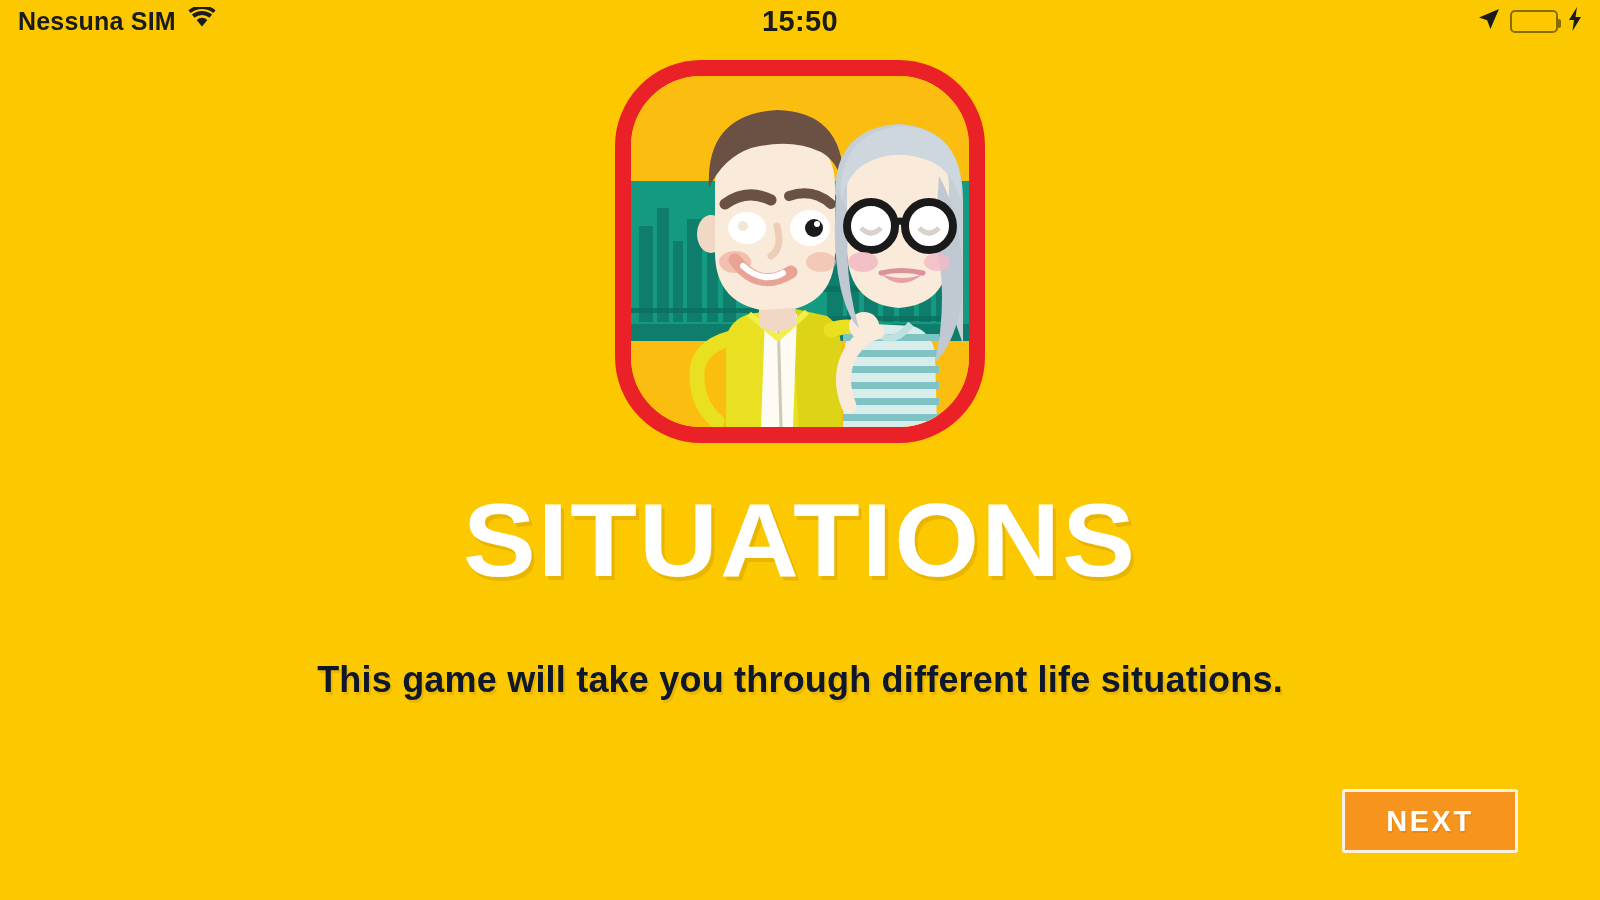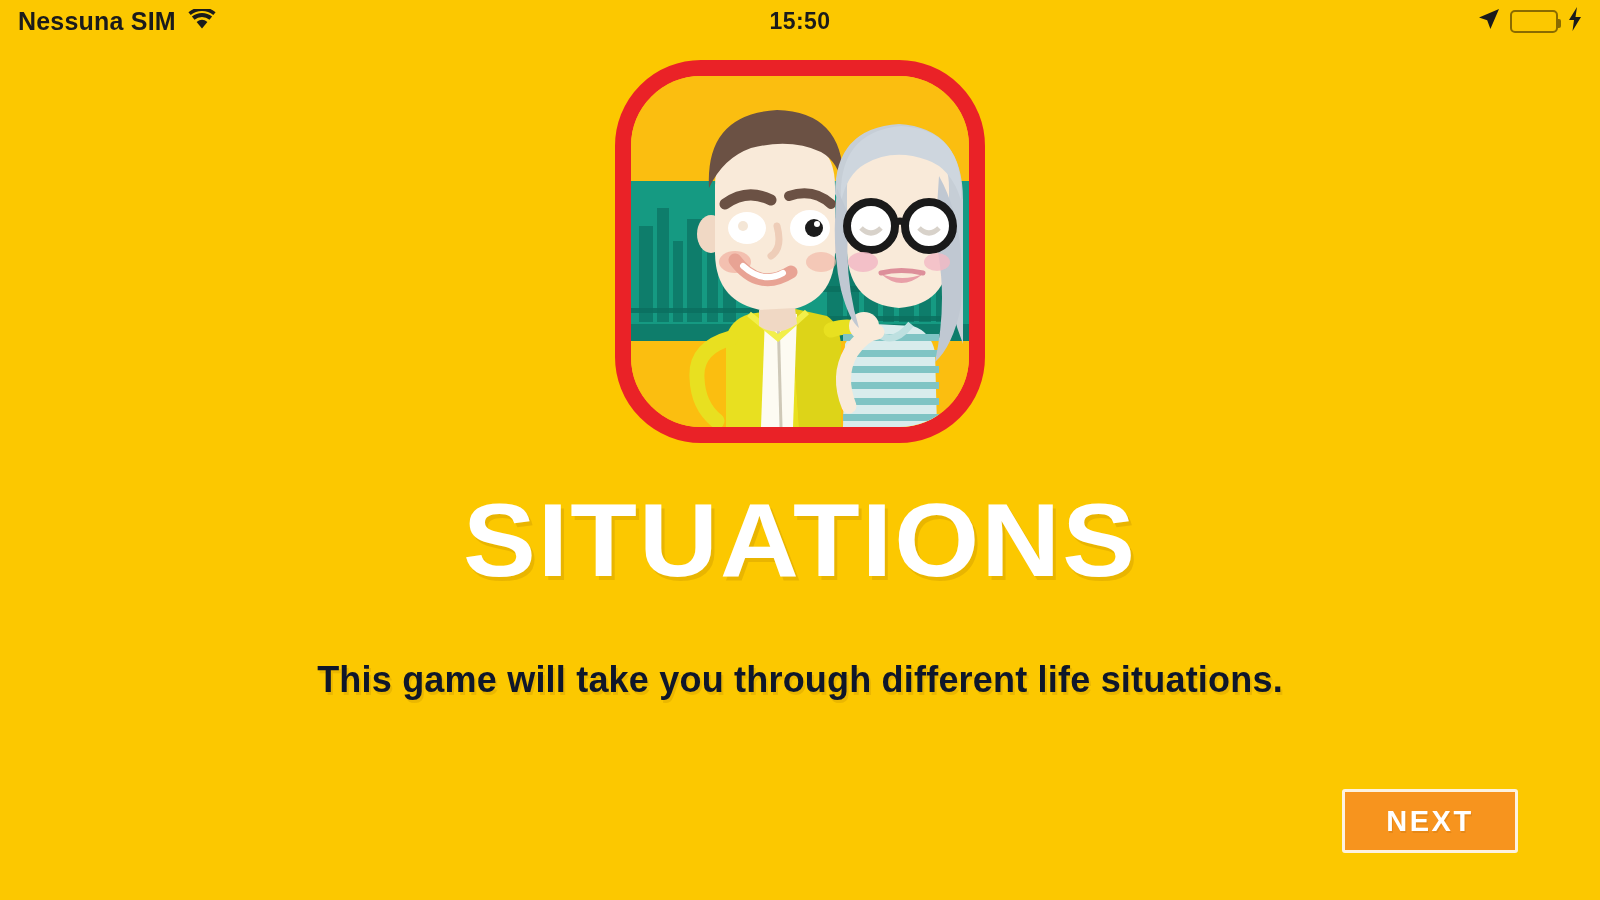--- a/index.html
+++ b/index.html
@@ -24,40 +24,39 @@
     top: 0; left: 0;
     width: 1600px;
     height: 42px;
     display: flex;
     align-items: center;
     box-sizing: border-box;
     padding: 0 18px;
   }
   .status-left {
     display: flex;
-    align-items: center;
     gap: 12px;
     flex: 0 0 auto;
   }
   .carrier {
     font-size: 25px;
     font-weight: bold;
     color: #1b1b1b;
     letter-spacing: 0.2px;
     font-family: "Liberation Sans", sans-serif;
   }
   .wifi-icon { display: block; }
   .status-center {
     position: absolute;
     left: 0; right: 0;
     text-align: center;
     pointer-events: none;
   }
   .clock {
-    font-size: 23px;
+    font-size: 29px;
     font-weight: bold;
     color: #1b1b1b;
     letter-spacing: 0.4px;
   }
   .status-right {
     margin-left: auto;
     display: flex;
     align-items: center;
     gap: 10px;
     position: relative;

